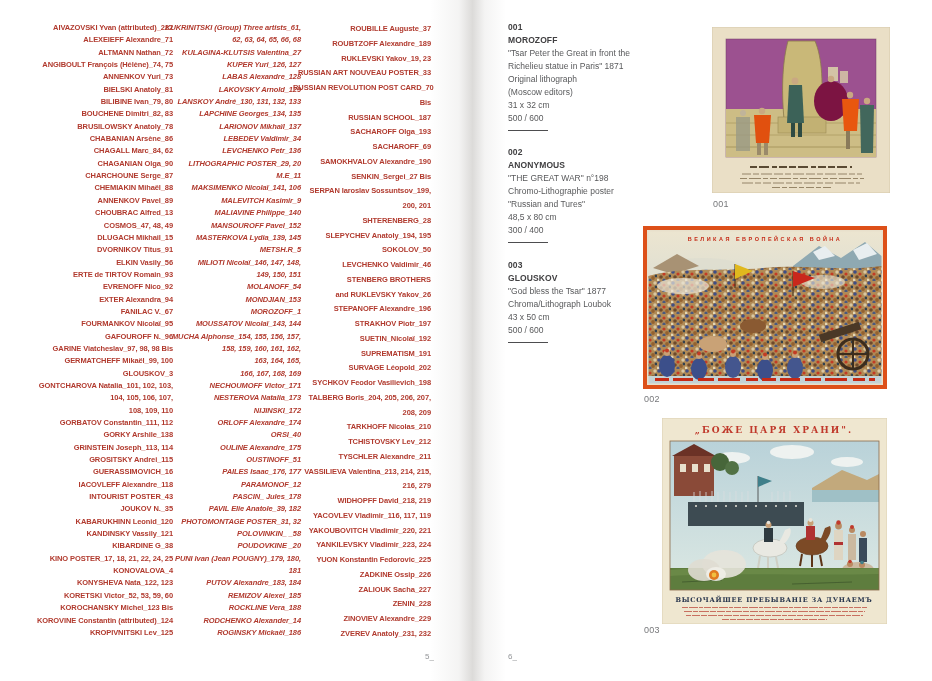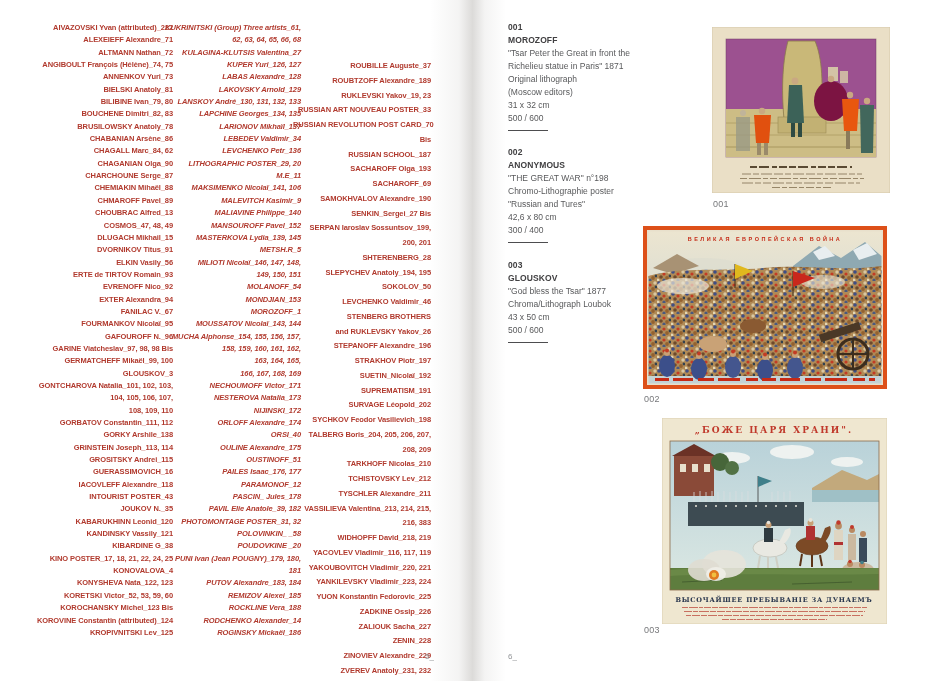--- a/index.html
+++ b/index.html
@@ -19,21 +19,21 @@
     pointer-events:none;
   }
   
   .index-col {
     position:absolute; top:22px; text-align:right;
     color:#b13a2e; font-weight:bold; font-size:7.5px; letter-spacing:-0.1px;
   }
   .index-col .index-entry { line-height:12.35px; white-space:nowrap; }
   .col1 { left:18px;  width:155px; }
   .col2 { left:163px; width:138px;font-style:italic; }
-  .col3 { left:293px; width:138px;margin-top:37px; }
+  .col3 { left:293px; width:138px; }
   .col3 .index-entry { line-height:14.75px; }
   
   .lot { position:absolute; left:508px; width:195px; color:#58595b; font-size:8.5px; }
   .lot .line  { line-height:13px; white-space:nowrap; }
   .lot .bold  { font-weight:bold; color:#414042; letter-spacing:0.1px; }
   .lot .divider { width:40px; border-top:1px solid #4d4d4f; margin-top:5px; }
   .lot1 { top:21px; }
   .lot2 { top:146px; }
   .lot3 { top:259px; }
   
@@ -65,21 +65,21 @@
         <div class="index-entry">ANNENKOV Yuri_73</div>
         <div class="index-entry">BIELSKI Anatoly_81</div>
         <div class="index-entry">BILIBINE Ivan_79, 80</div>
         <div class="index-entry">BOUCHENE Dimitri_82, 83</div>
         <div class="index-entry">BRUSILOWSKY Anatoly_78</div>
         <div class="index-entry">CHABANIAN Arsène_86</div>
         <div class="index-entry">CHAGALL Marc_84, 62</div>
         <div class="index-entry">CHAGANIAN Olga_90</div>
         <div class="index-entry">CHARCHOUNE Serge_87</div>
         <div class="index-entry">CHEMIAKIN Mihaël_88</div>
-        <div class="index-entry">CHMAROFF Pavel_89</div>
+        <div class="index-entry">ANNENKOV Pavel_89</div>
         <div class="index-entry">CHOUBRAC Alfred_13</div>
         <div class="index-entry">COSMOS_47, 48, 49</div>
         <div class="index-entry">DLUGACH Mikhail_15</div>
         <div class="index-entry">DVORNIKOV Titus_91</div>
         <div class="index-entry">ELKIN Vasily_56</div>
         <div class="index-entry">ERTE de TIRTOV Romain_93</div>
         <div class="index-entry">EVRENOFF Nico_92</div>
         <div class="index-entry">EXTER Alexandra_94</div>
         <div class="index-entry">FANILAC V._67</div>
         <div class="index-entry">FOURMANKOV Nicolaï_95</div>
@@ -186,21 +186,21 @@
         <div class="index-entry">SUETIN_Nicolaï_192</div>
         <div class="index-entry">SUPREMATISM_191</div>
         <div class="index-entry">SURVAGE Léopold_202</div>
         <div class="index-entry">SYCHKOV Feodor Vasilievich_198</div>
         <div class="index-entry">TALBERG Boris_204, 205, 206, 207,</div>
         <div class="index-entry">208, 209</div>
         <div class="index-entry">TARKHOFF Nicolas_210</div>
         <div class="index-entry">TCHISTOVSKY Lev_212</div>
         <div class="index-entry">TYSCHLER Alexandre_211</div>
         <div class="index-entry">VASSILIEVA Valentina_213, 214, 215,</div>
-        <div class="index-entry">216, 383</div>
+        <div class="index-entry">216, 279</div>
         <div class="index-entry">WIDHOPFF David_218, 219</div>
         <div class="index-entry">YACOVLEV Vladimir_116, 117, 119</div>
         <div class="index-entry">YAKOUBOVITCH Vladimir_220, 221</div>
         <div class="index-entry">YANKILEVSKY Vladimir_223, 224</div>
         <div class="index-entry">YUON Konstantin Fedorovic_225</div>
         <div class="index-entry">ZADKINE Ossip_226</div>
         <div class="index-entry">ZALIOUK Sacha_227</div>
         <div class="index-entry">ZENIN_228</div>
         <div class="index-entry">ZINOVIEV Alexandre_229</div>
         <div class="index-entry">ZVEREV Anatoly_231, 232</div>
@@ -226,21 +226,21 @@
       <div class="divider"></div>
     </div>
 
     <div class="lot lot2">
       <div class="line bold">002</div>
       <div class="line bold">ANONYMOUS</div>
       <div>
           <div class="line">"THE GREAT WAR" n°198</div>
           <div class="line">Chromo-Lithographie poster</div>
           <div class="line">"Russian and Tures"</div>
-          <div class="line">42,6 x 80 cm</div>
+          <div class="line">48,5 x 80 cm</div>
           <div class="line">300 / 400</div>
         </div>
       <div class="divider"></div>
     </div>
 
     <div class="lot lot3">
       <div class="line bold">003</div>
       <div class="line bold">GLOUSKOV</div>
       <div>
           <div class="line">"God bless the Tsar" 1877</div>

